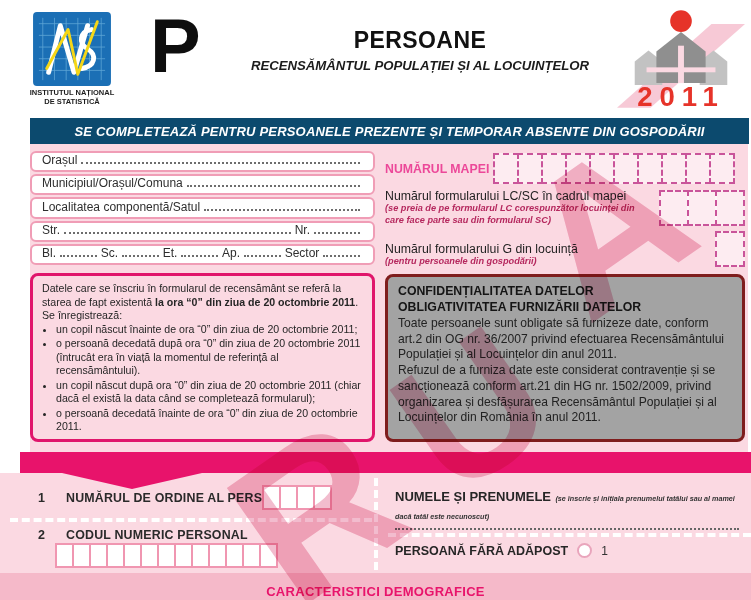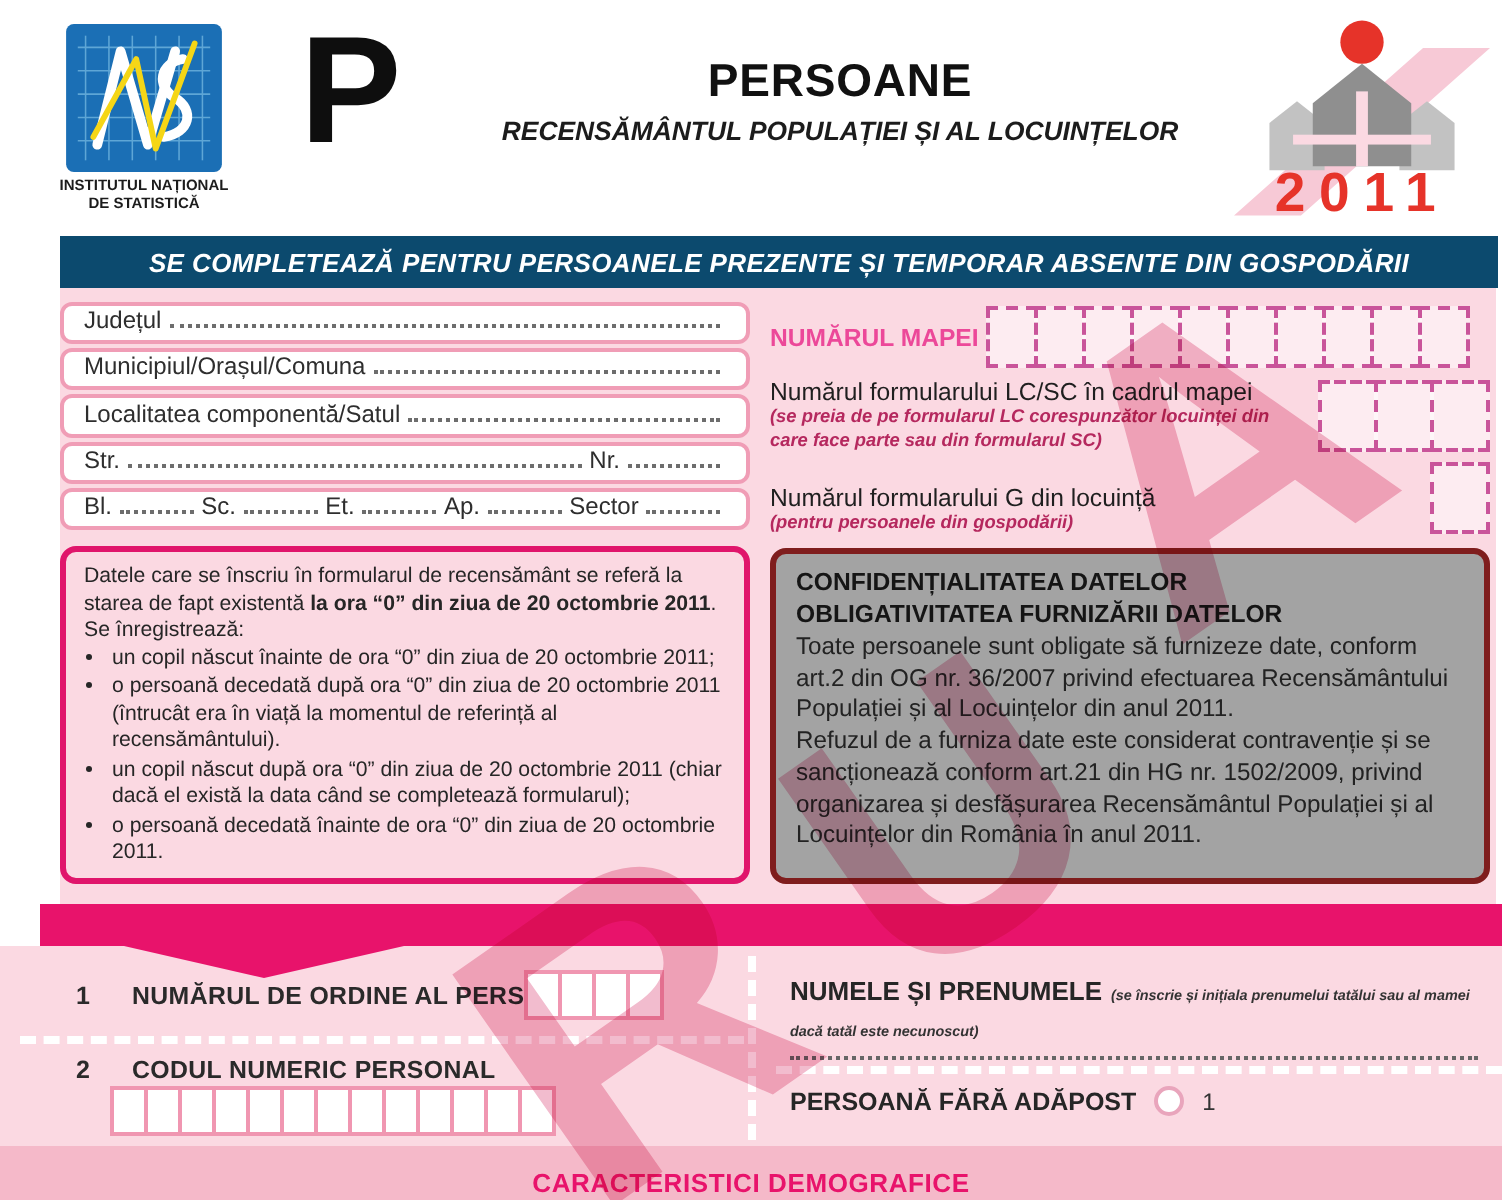--- a/index.html
+++ b/index.html
@@ -148,21 +148,21 @@
   </svg>
 
   <div class="banner">
     <span>SE COMPLETEAZĂ PENTRU PERSOANELE PREZENTE ȘI TEMPORAR ABSENTE DIN GOSPODĂRII</span>
   </div>
 
   <div class="mid-bg"></div>
   <div class="mid">
     <div class="col-left">
       <div class="frow">
-        <span class="lbl">Județul</span>
+        <span class="lbl">Orașul</span>
           <span class="lead"></span>
       </div>
       <div class="frow">
         <span class="lbl">Municipiul/Orașul/Comuna</span>
           <span class="lead"></span>
       </div>
       <div class="frow">
         <span class="lbl">Localitatea componentă/Satul</span>
           <span class="lead"></span>
       </div>

